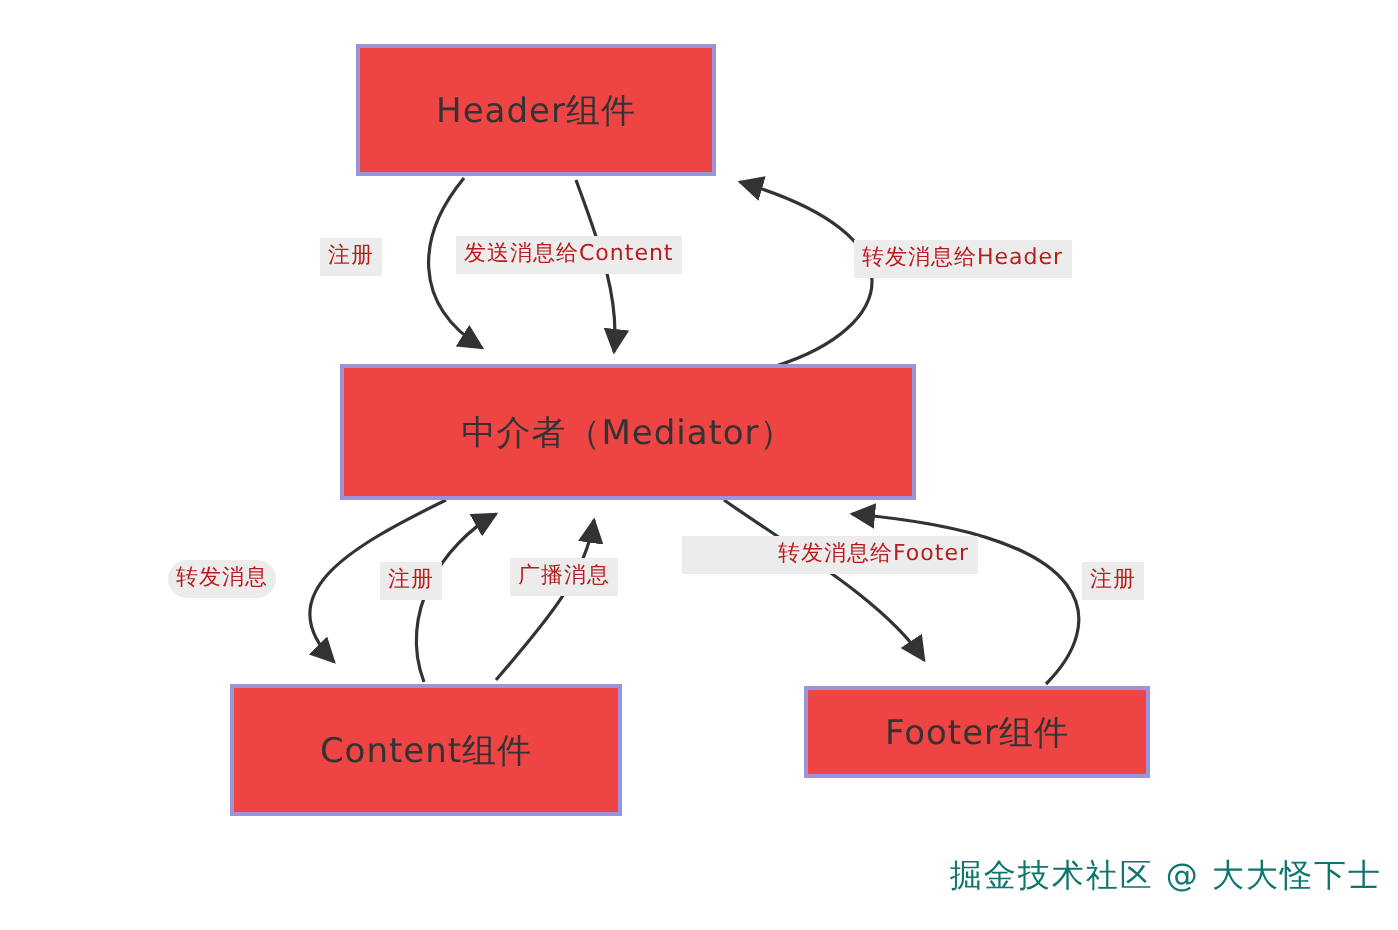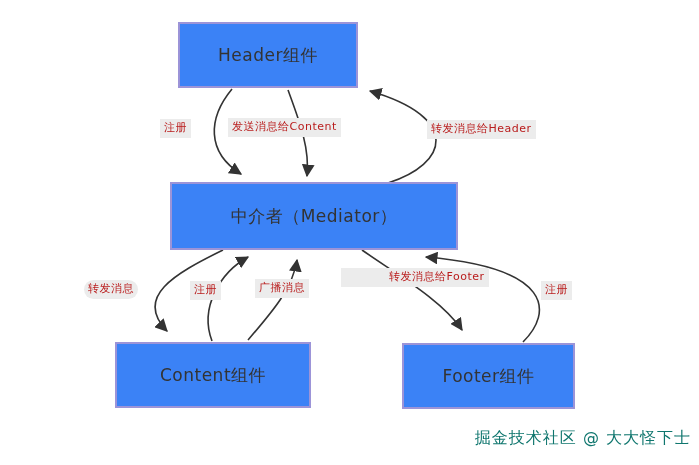--- a/index.html
+++ b/index.html
@@ -6,33 +6,33 @@
   .canvas{
     position:relative;
     width:699px;height:465px;
     background:#ffffff;
     overflow:hidden;
     font-family:"DejaVu Sans","Liberation Sans",sans-serif;
   }
   .edges-svg{position:absolute;left:0;top:0;width:699px;height:465px;z-index:1;}
   .node{
     position:absolute;z-index:2;
-    background:#3b82f6;
+    background:#ef4444;
     border:2px solid #9c94d8;
     box-sizing:border-box;
     display:flex;align-items:center;justify-content:center;
     color:#333333;
     font-size:17px;
     letter-spacing:.5px;
     white-space:nowrap;
   }
   .node-header  {left:178px;top:22px; width:180px;height:66px;}
   .node-mediator{left:170px;top:182px;width:288px;height:68px;}
   .node-content {left:115px;top:342px;width:196px;height:66px;}
-  .node-footer  {left:402px;top:343px;width:173px;height:66px;}
+  .node-footer  {left:402px;top:343px;width:173px;height:46px;}
   .edge-label{
     position:absolute;z-index:3;
     background:#ececec;
     color:#b91c1c;
     font-size:11px;
     line-height:1.35;
     padding:2px 4px;
     white-space:nowrap;
     letter-spacing:.5px;
   }

